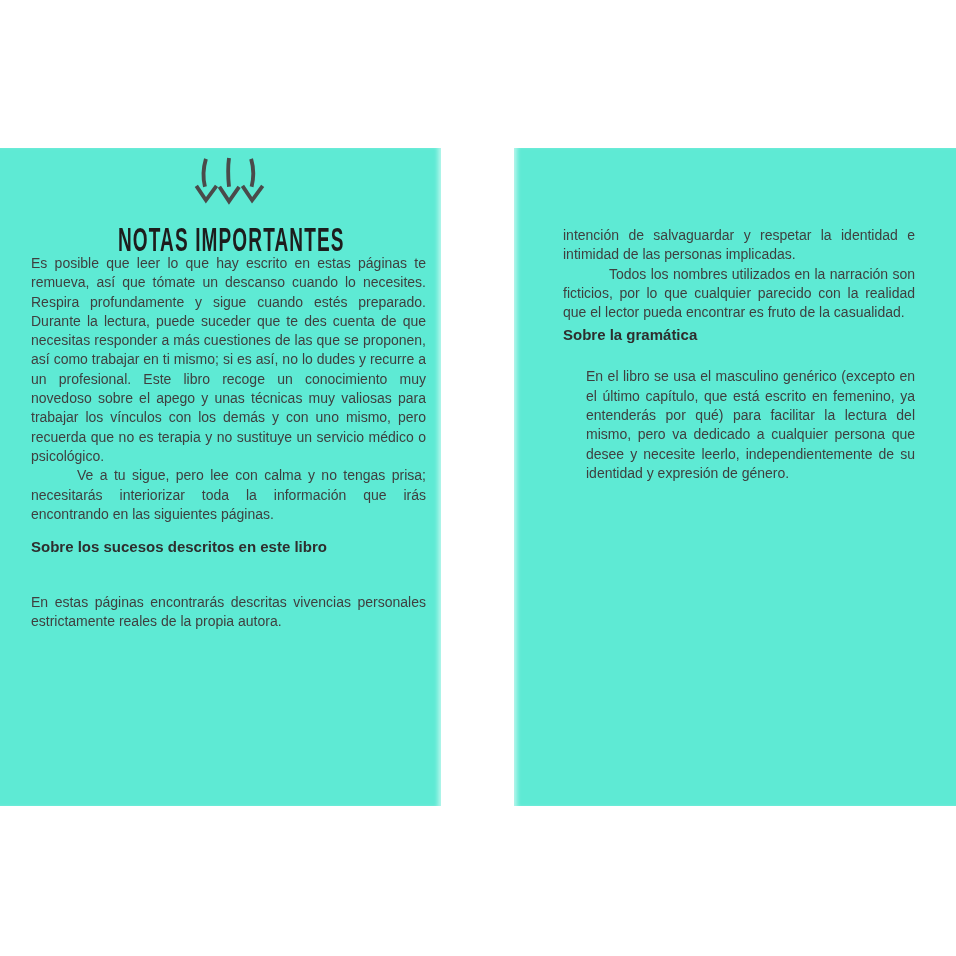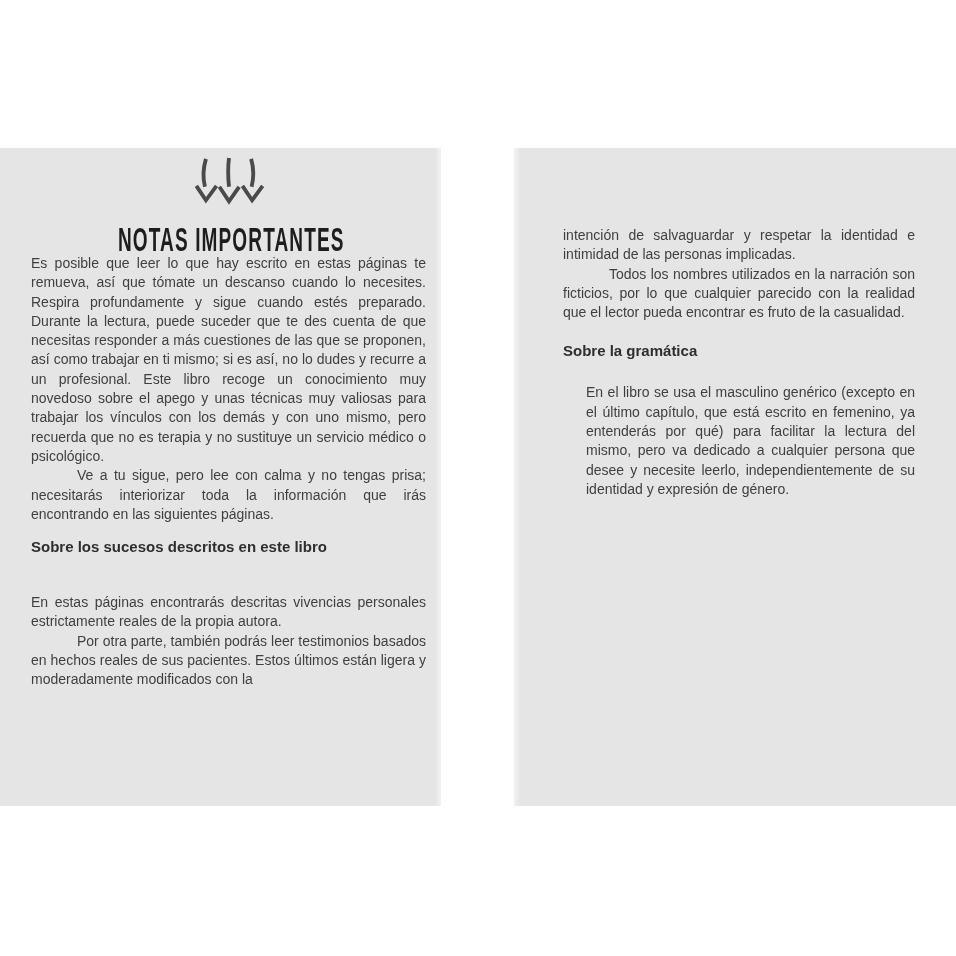--- a/index.html
+++ b/index.html
@@ -14,21 +14,21 @@
   .spread {
     position: relative;
     width: 956px;
     height: 956px;
     background: #ffffff;
   }
   .page {
     position: absolute;
     top: 148px;
     height: 658px;
-    background: #e5e5e5;
+    background: #5eead4;
     box-sizing: border-box;
   }
   .page-left {
     left: 0;
     width: 441px;
     box-shadow: inset -5px 0 4px -2px rgba(255,255,255,0.55);
   }
   .page-right {
     left: 514px;
     width: 442px;
@@ -82,21 +82,21 @@
     text-align: left;
     margin: 13px 0 0 0;
   }
   .page-left h2.section-heading {
     margin-top: 13px;
   }
   .page-left .section-paras p.para.first2 {
     margin-top: 36px;
   }
   .page-right h2.section-heading {
-    margin-top: 19px;
+    margin-top: 3px;
   }
   .page-right .section-paras p.para.first2 {
     margin-top: 22px;
     margin-left: 23px;
   }
 </style>
 </head>
 <body>
 
 <div class="spread">
@@ -118,21 +118,20 @@
       <div class="chapter-title">NOTAS IMPORTANTES</div>
 
       <div class="body-text">
         <p class="para first">Es posible que leer lo que hay escrito en estas páginas te remueva, así que tómate un descanso cuando lo necesites. Respira profundamente y sigue cuando estés preparado. Durante la lectura, puede suceder que te des cuenta de que necesitas responder a más cuestiones de las que se proponen, así como trabajar en ti mismo; si es así, no lo dudes y recurre a un profesional. Este libro recoge un conocimiento muy novedoso sobre el apego y unas técnicas muy valiosas para trabajar los vínculos con los demás y con uno mismo, pero recuerda que no es terapia y no sustituye un servicio médico o psicológico.</p>
         <p class="para indent">Ve a tu sigue, pero lee con calma y no tengas prisa; necesitarás interiorizar toda la información que irás encontrando en las siguientes páginas.</p>
 
         <h2 class="section-heading">Sobre los sucesos descritos en este libro</h2>
 
         <div class="section-paras">
           <p class="para first2">En estas páginas encontrarás descritas vivencias personales estrictamente reales de la propia autora.</p>
-          <p class="para indent">Por otra parte, también podrás leer testimonios basados en hechos reales de sus pacientes. Estos últimos están ligera y moderadamente modificados con la</p>
         </div>
       </div>
 
     </div>
   </div>
 
   <div class="page page-right">
     <div class="content">
 
       <div class="body-text">

